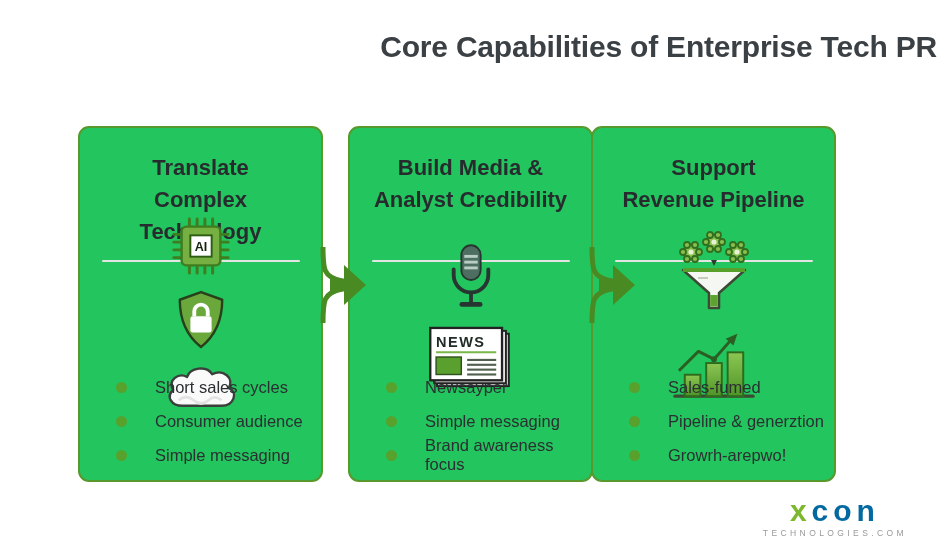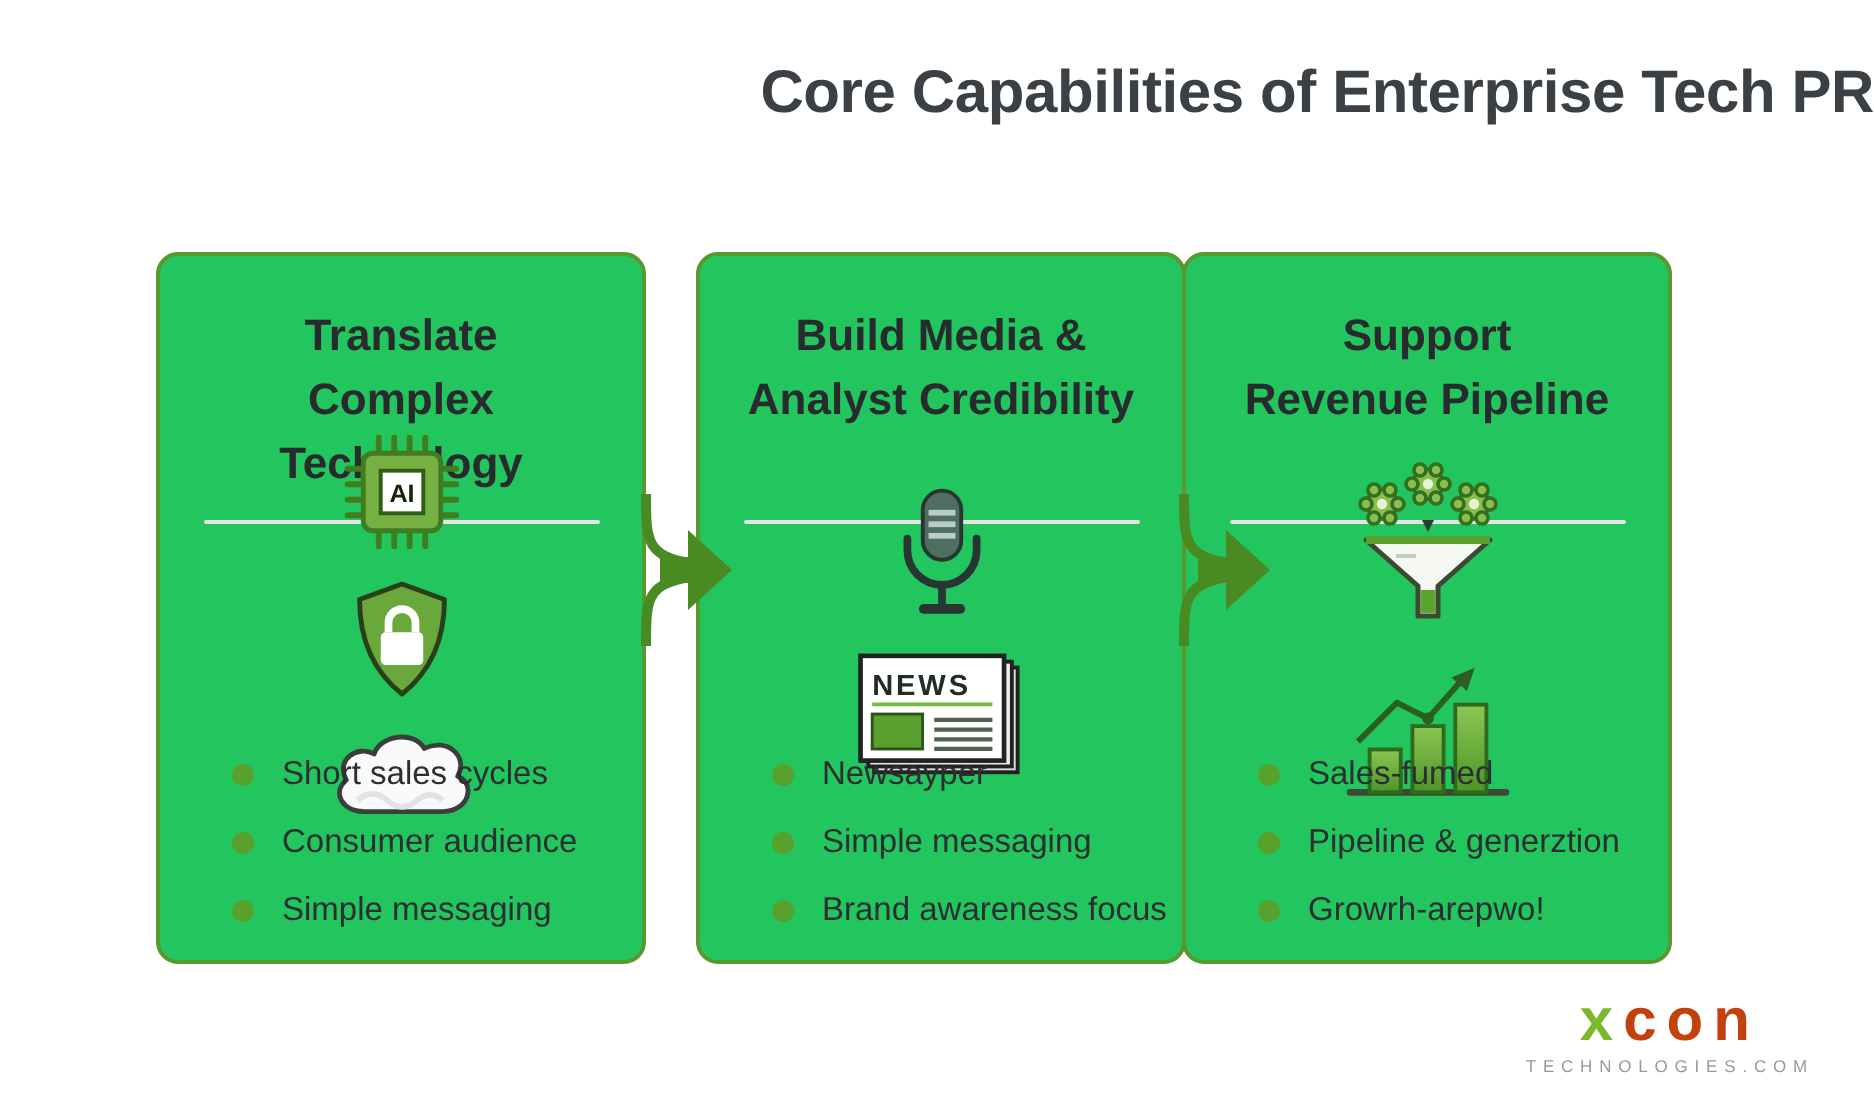--- a/index.html
+++ b/index.html
@@ -30,39 +30,39 @@
   .divider {
     width:198px; height:2px; background:#e4e4e4; border-radius:2px;
     margin:0 auto;
   }
   .icons-row {
     height:96px; margin-top:6px; display:flex; align-items:center;
     justify-content:center; gap:12px;flex-direction:column;
   }
   .bullets { margin-top:6px; padding-left:36px; }
   .bullet {
-    display:flex; align-items:center; gap:14px; height:34px;
+    display:flex; align-items:center; gap:28px; height:34px;
   }
   .dot {
     width:11px; height:11px; border-radius:50%; background:#58a12c;
     flex:0 0 auto;
   }
   .bullet-text { font-size:16.5px; color:#2b2f32; }
   .flow-arrow { position:absolute; top:247px; width:52px; height:76px; }
   .flow-arrow-1 { left:316px; }
   .flow-arrow-2 { left:585px; }
   .logo {
     position:absolute; right:30px; bottom:12px; text-align:center;
   }
   .logo-wordmark {
     font-size:30px; font-weight:700; letter-spacing:5px;
     line-height:30px; text-transform:lowercase;
   }
   .logo-x { color:#7cb82c; }
-  .logo-rest { color:#c2410c; }
+  .logo-rest { color:#0369a1; }
   .logo-tagline {
     margin-top:2px; font-size:8.5px; letter-spacing:3.4px; color:#999999;
     font-weight:400;
   }
   svg { display:block; }
 </style>
 </head>
 <body>
 
 <div class="canvas">

